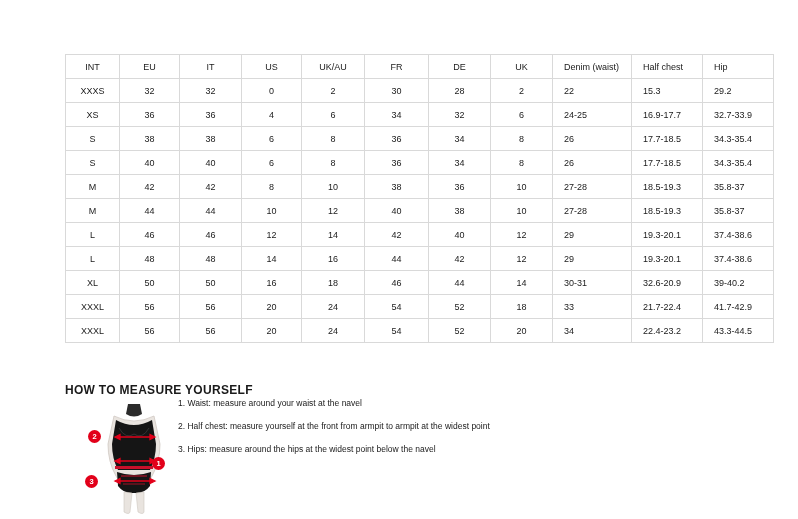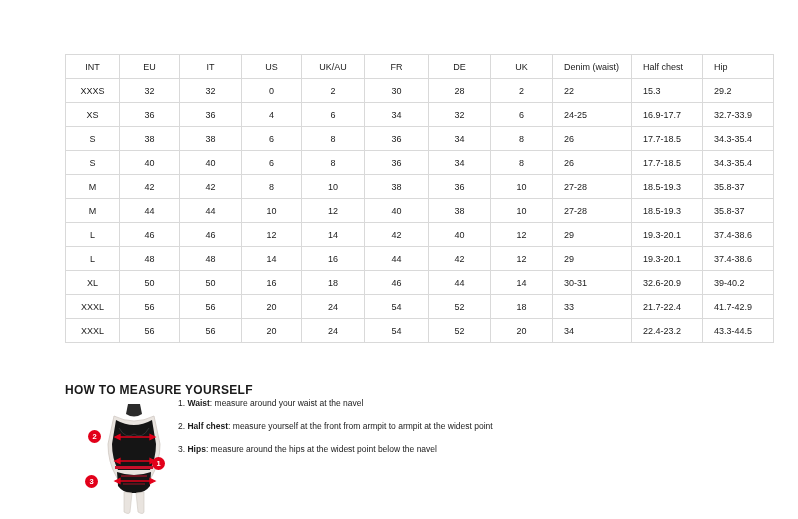--- a/index.html
+++ b/index.html
@@ -85,21 +85,21 @@
     left: 178px;
     top: 366px;
     width: 430px;
   }
   .instructions p {
     margin: 0 0 12px 0;
     font-size: 8.5px;
     line-height: 11px;
     color: #1a1a1a;
   }
-  .instructions p b { font-weight: bold; }
+  .instructions p b { font-weight: normal; }
 
   .num-badge {
     position: absolute;
     width: 13px;
     height: 13px;
     border-radius: 50%;
     background: #e2001a;
     color: #ffffff;
     font-size: 7.5px;
     line-height: 13px;

